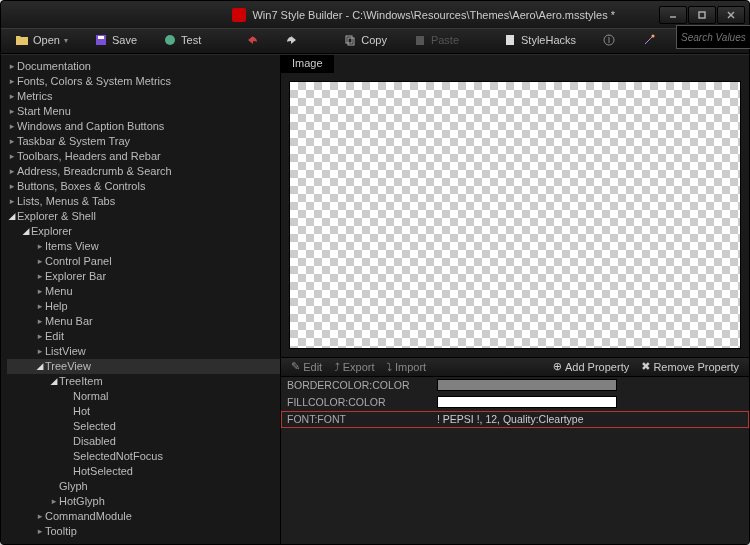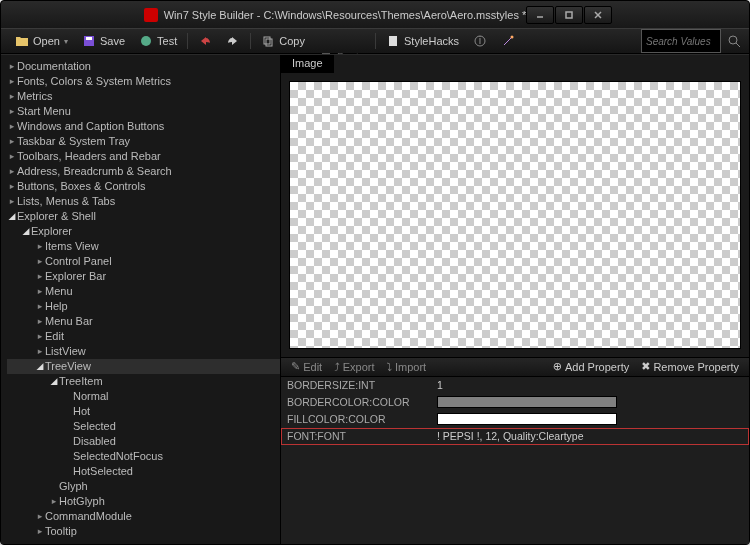--- a/index.html
+++ b/index.html
@@ -1,24 +1,24 @@
 <!DOCTYPE html>
 <html><head>
 <meta charset="utf-8">
 <style>
 * { margin:0; padding:0; box-sizing:border-box; font-family:"Segoe UI",Tahoma,sans-serif; font-size:11px; }
 body { background:#fff; display:flex; justify-content:center; align-items:flex-start; }
 .window { width:750px; height:545px; background:#0e0e0e; border:1px solid #000; display:flex; flex-direction:column; box-shadow:0 0 0 1px #1a1a1a inset,0 2px 8px rgba(0,0,0,.5); border-radius:4px; }
-.titlebar { height:27px; background:linear-gradient(#2a2a2a,#181818); display:flex; align-items:center; padding:0 4px 0 10px; color:#ccc; justify-content:center; border-top-left-radius:4px; border-top-right-radius:4px; }
+.titlebar { height:27px; background:linear-gradient(#2a2a2a,#181818); display:flex; align-items:center; padding:0 4px 0 10px; color:#ccc; justify-content:flex-end; border-top-left-radius:4px; border-top-right-radius:4px;gap:44px; }
 .title-left { display:flex; align-items:center; gap:6px; }
 .title-left .icon { width:14px; height:14px; background:#c00; border-radius:2px; }
 .win-controls { display:flex; gap:1px; }
 .win-btn { width:28px; height:18px; background:linear-gradient(#333,#1a1a1a); border:1px solid #000; display:flex; align-items:center; justify-content:center; color:#aaa; border-radius:2px; }
 .win-btn svg { width:10px; height:10px; stroke:#aaa; fill:none; stroke-width:1.5; }
-.toolbar { height:26px; background:linear-gradient(#262626,#151515); border-top:1px solid #3a3a3a; border-bottom:1px solid #000; display:flex; align-items:center; padding:12px 8px; gap:2px; color:#bbb; }
+.toolbar { height:26px; background:linear-gradient(#262626,#151515); border-top:1px solid #3a3a3a; border-bottom:1px solid #000; display:flex; align-items:flex-end; padding:4px 8px; gap:14px; color:#bbb; }
 .tool-btn { display:flex; align-items:center; gap:4px; padding:2px 6px; color:#ccc; border-radius:2px; }
 .tool-btn.disabled { color:#555;margin-top:32px; }
 .tool-sep { width:1px; height:16px; background:#3a3a3a; margin:0 2px; }
 .tool-ico { width:14px; height:14px; display:flex; align-items:center; justify-content:center; }
 .tool-ico svg { width:14px; height:14px; }
 .toolbar-right { margin-left:auto; display:flex; align-items:center; gap:6px; }
 .search { width:80px; height:24px; background:#000; border:1px solid #555; color:#888; padding:0 4px; font-style:italic; font-size:10px; }
 .mag { width:14px; height:14px; }
 .mag svg { stroke:#888; fill:none; }
 .body { flex:1; display:flex; min-height:0; border-top:1px solid #2a2a2a; }
@@ -333,24 +333,20 @@
               <span>⊕</span>
               <span>Add Property</span>
             </div>
           <div class="pb-btn" style="color:#ccc">
               <span>✖</span>
               <span>Remove Property</span>
             </div>
         </div>
         <div class="props-body" id="props">
             <div class="prop-row">
-              <div class="pr-name">BORDERSIZE:INT</div>
-              <div class="pr-val">1</div>
-            </div>
-            <div class="prop-row">
               <div class="pr-name">BORDERCOLOR:COLOR</div>
               <div class="pr-val">
                 <div class="swatch" style="background: rgb(128, 128, 128);"></div>
               </div>
             </div>
             <div class="prop-row">
               <div class="pr-name">FILLCOLOR:COLOR</div>
               <div class="pr-val">
                 <div class="swatch" style="background: rgb(255, 255, 255);"></div>
               </div>

